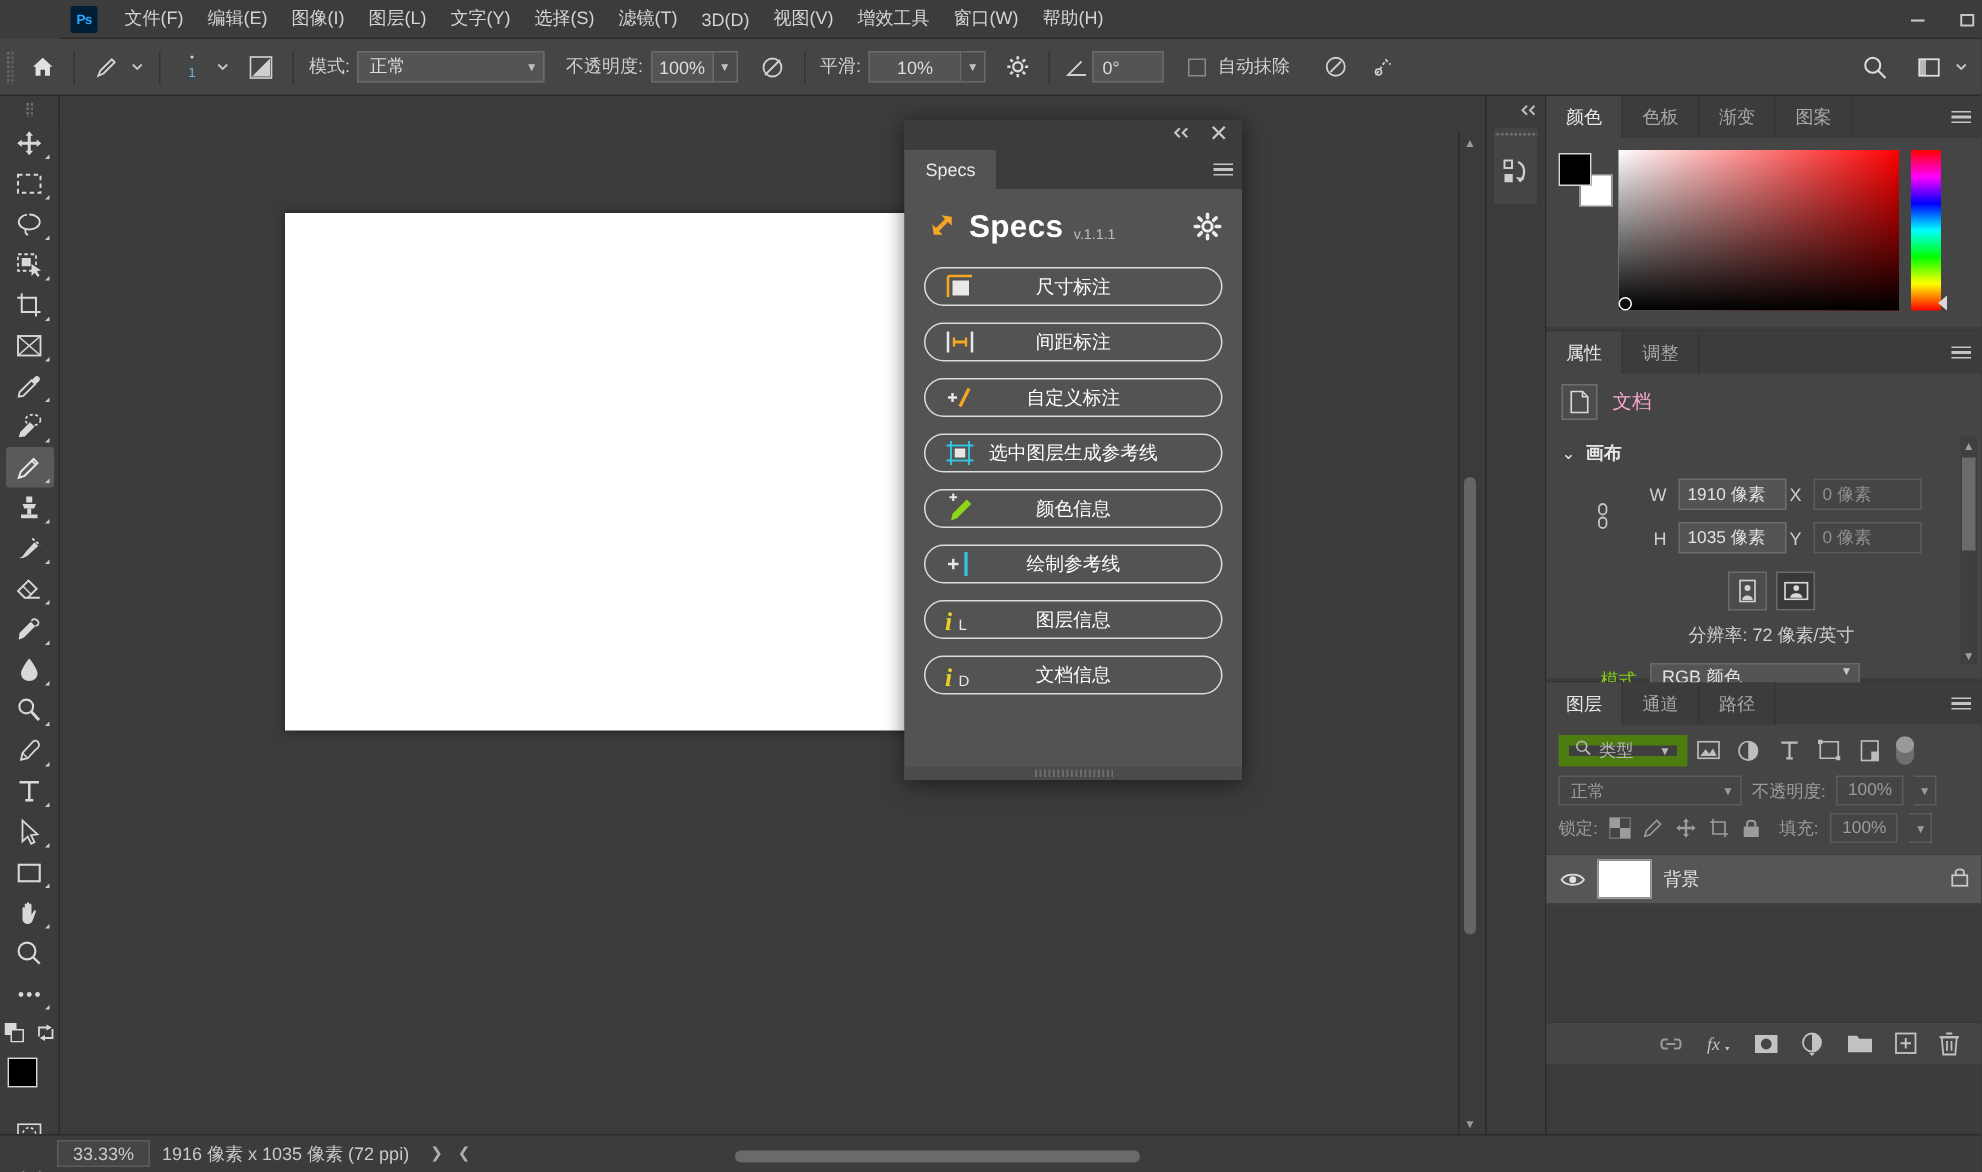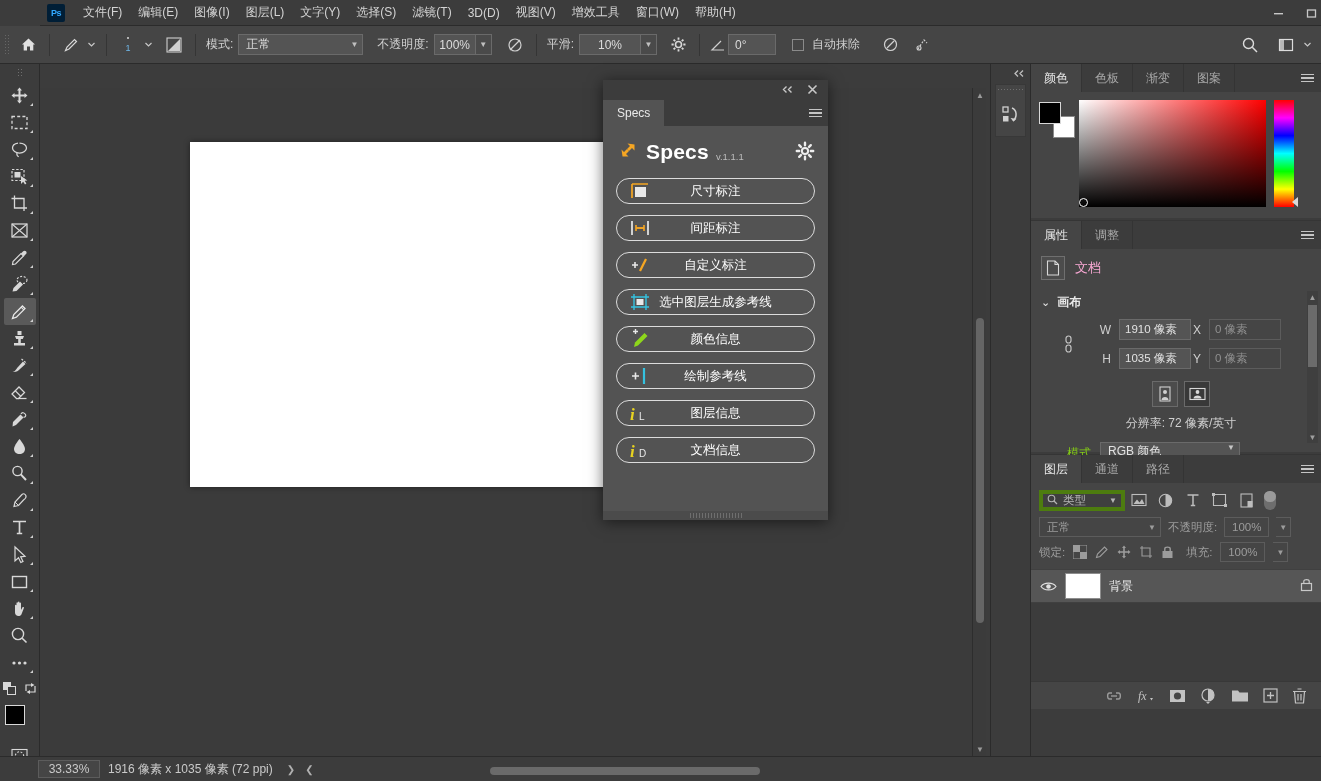--- a/index.html
+++ b/index.html
@@ -235,21 +235,21 @@
   }
   .pselect .chev { margin-left: auto; font-size: 8px; color: #c6c6c6; }
   .pscroll { position: absolute; right: 3px; top: 4px; width: 11px; height: 152px; background: #3f3f3f;}
   .pscroll .thumb { position: absolute; left: 1px; top: 14px; width: 9px; height: 62px; background: #6b6b6b;}
   .pscroll .ar { position: absolute; left: 0; width: 11px; height: 12px; display: flex;
     align-items: center; justify-content: center; color: #9f9f9f; font-size: 8px;}
 
   
   .lay-filter { display: flex; align-items: center; gap: 0; padding: 6px 8px; background: #454545;}
   .filt-select {
-    width: 86px; height: 21px; background: #3f3f3f; border: 4px solid #4d7c0f;
+    width: 86px; height: 21px; background: #3f3f3f; border: 7px solid #4d7c0f;
     display: flex; align-items: center; gap: 5px; padding: 0 4px; color: #b5b5b5; font-size: 11.5px;
   }
   .filt-select .chev { margin-left: auto; font-size: 8px; }
   .filt-ico { width: 27px; height: 22px; display: flex; align-items: center; justify-content: center;
     color: #bdbdbd; }
   .toggle-pill { width: 12px; height: 19px; border-radius: 6px; background: #6e6e6e; margin-left: 4px;
     position: relative;}
   .toggle-pill::after { content:''; position:absolute; left:0; top:0; width:12px; height:11px;
     border-radius: 6px; background: #9a9a9a;}
   .lay-blend { display: flex; align-items: center; gap: 7px; padding: 0 8px 5px 8px; background: #454545;}

